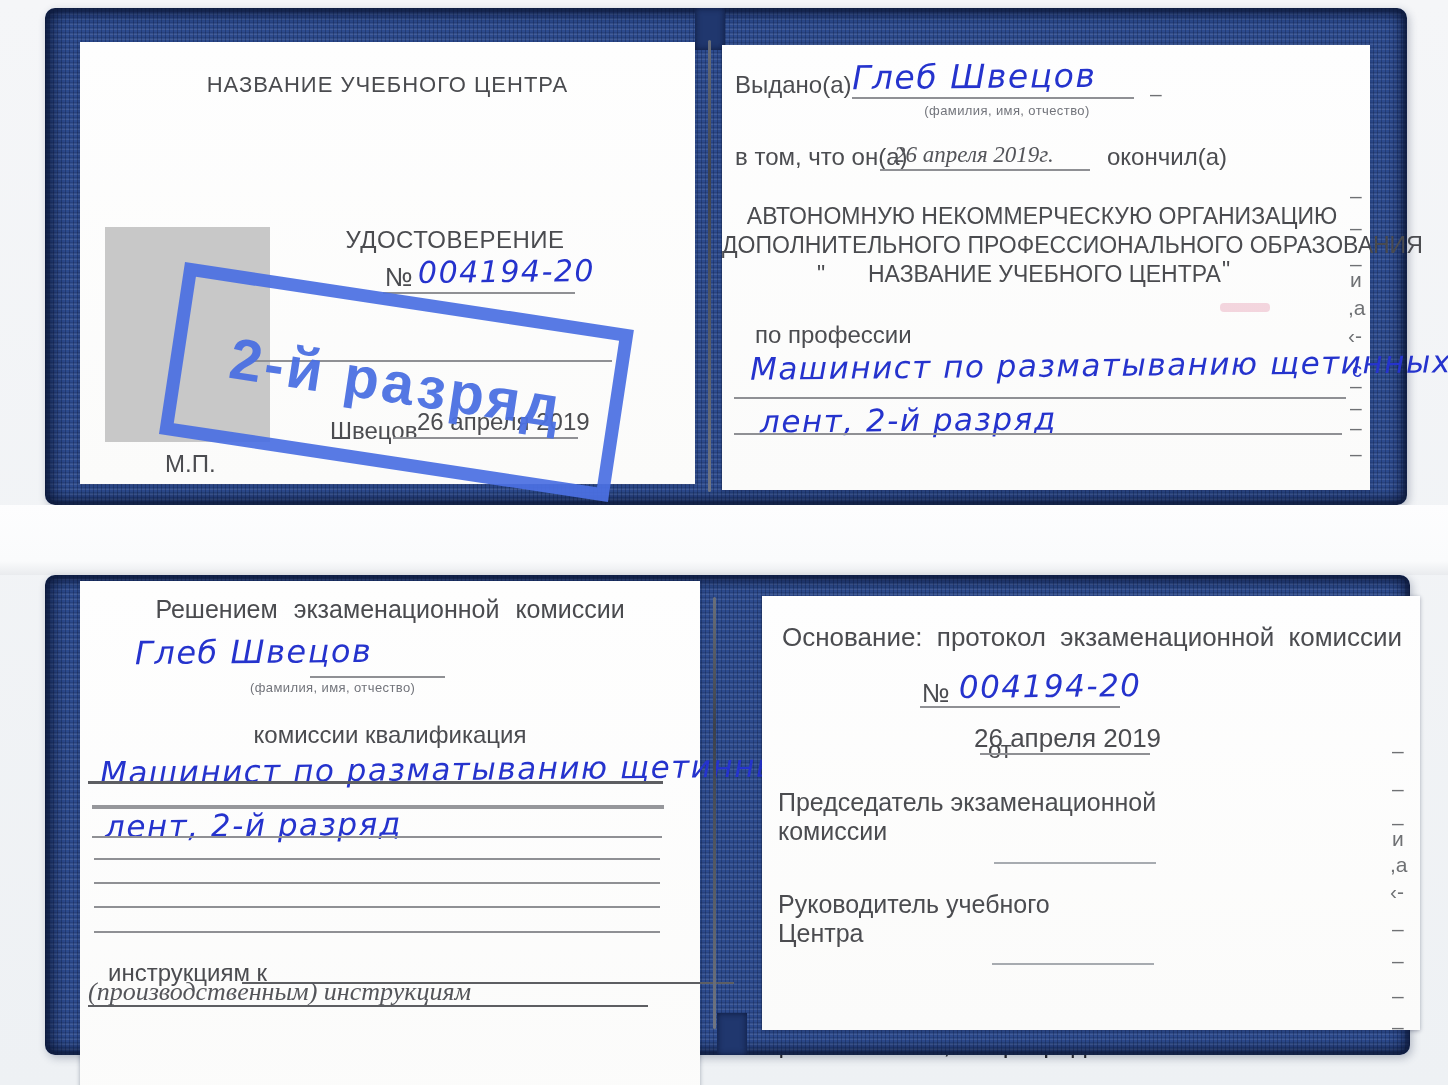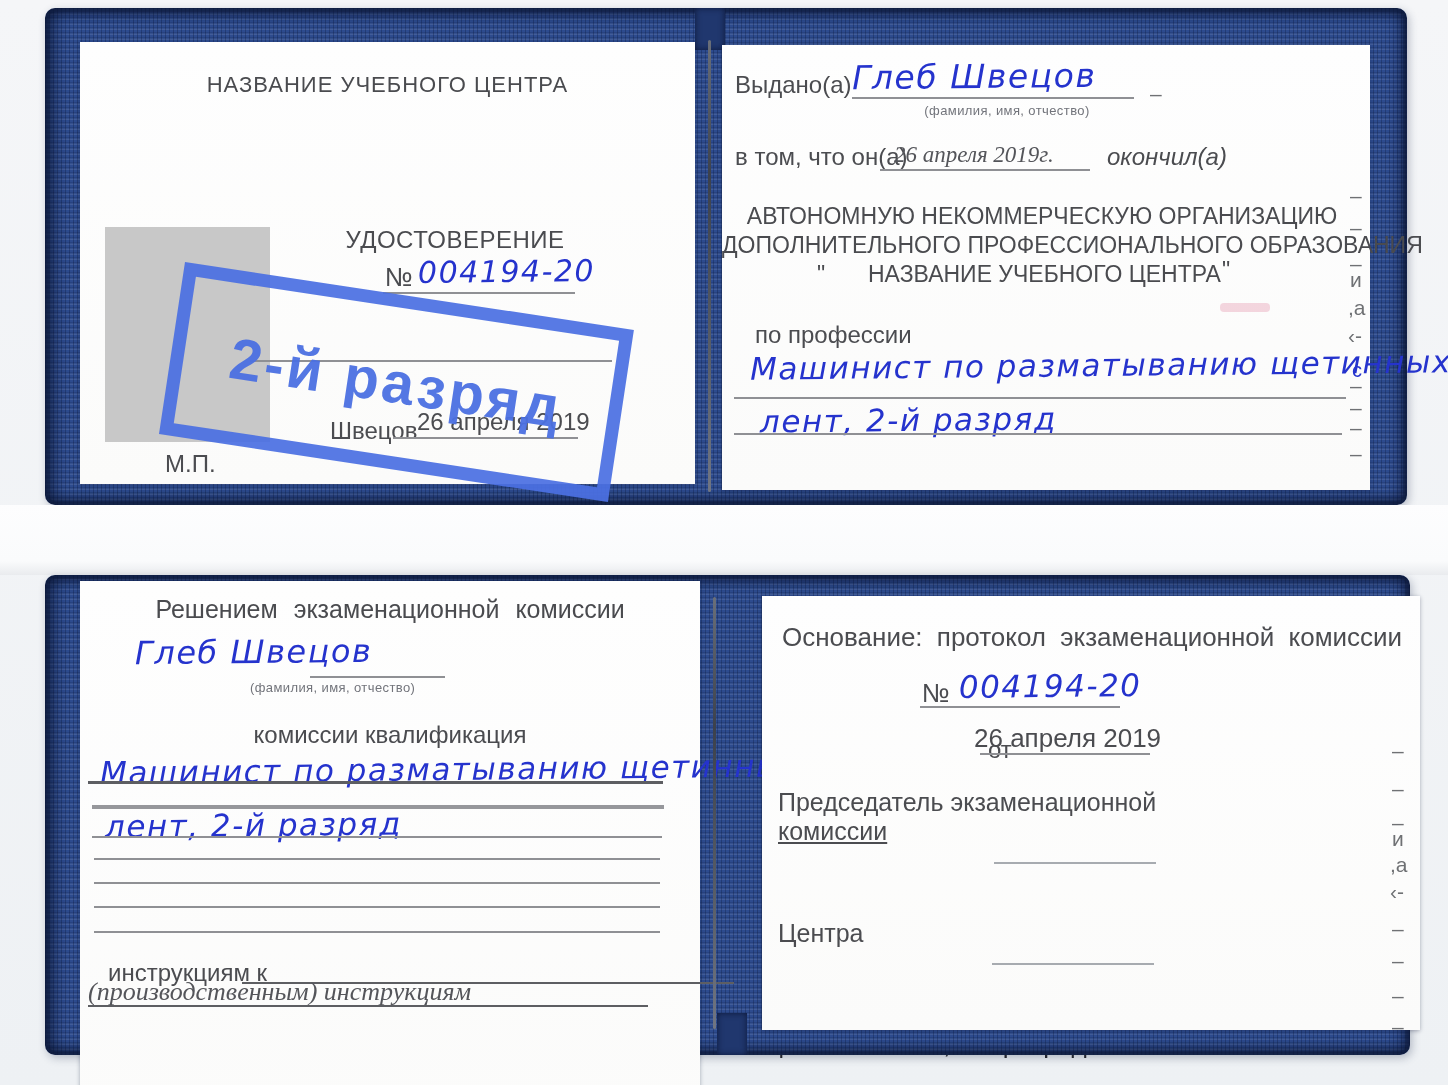--- a/index.html
+++ b/index.html
@@ -75,21 +75,21 @@
 
   <div class="page" style="left:722px;top:45px;width:648px;height:445px;">
     <div class="lbl" style="left:13px;top:26px;">Выдано(а)</div>
     <div class="hw" style="left:130px;top:12px;font-size:33px;">Глеб Швецов</div>
     <div class="rule" style="left:130px;top:52px;width:282px;"></div>
     <div class="edge-mark" style="left:428px;top:38px;">–</div>
     <div class="small" style="left:150px;top:58px;width:270px;text-align:center;">(фамилия, имя, отчество)</div>
     <div class="lbl" style="left:13px;top:98px;">в том, что он(а)</div>
     <div class="ital" style="left:172px;top:97px;font-size:23px;">26 апреля 2019г.</div>
     <div class="rule" style="left:158px;top:124px;width:210px;"></div>
-    <div class="lbl" style="left:385px;top:98px;font-style:italic;">окончил(а)</div>
+    <div class="lbl" style="left:385px;top:98px;">окончил(а)</div>
     <div class="heading" style="left:0;top:158px;width:640px;text-align:center;font-size:23px;">АВТОНОМНУЮ НЕКОММЕРЧЕСКУЮ ОРГАНИЗАЦИЮ</div>
     <div class="heading" style="left:0;top:187px;width:640px;text-align:center;font-size:23px;">ДОПОЛНИТЕЛЬНОГО ПРОФЕССИОНАЛЬНОГО ОБРАЗОВАНИЯ</div>
     <div class="heading" style="left:95px;top:216px;font-size:23px;">"</div>
     <div class="heading" style="left:146px;top:216px;width:305px;text-align:center;font-size:23px;">НАЗВАНИЕ УЧЕБНОГО ЦЕНТРА</div>
     <div class="heading" style="left:500px;top:212px;font-size:23px;">"</div>
     <div class="smudge" style="left:498px;top:258px;width:50px;height:9px;"></div>
     <div class="lbl" style="left:33px;top:276px;">по профессии</div>
     <div class="hw" style="left:28px;top:302px;font-size:31px;">Машинист по разматыванию щетинных</div>
     <div class="rule" style="left:12px;top:352px;width:612px;"></div>
     <div class="hw" style="left:38px;top:357px;font-size:31px;">лент, 2-й разряд</div>
@@ -141,22 +141,23 @@
 
   <div class="page" style="left:762px;top:596px;width:658px;height:434px;">
     <div class="heading" style="left:20px;top:26px;font-size:26px;word-spacing:7px;color:#4b4c50;">Основание: протокол экзаменационной комиссии</div>
     <div class="lbl" style="left:160px;top:82px;font-size:26px;">№</div>
     <div class="hw" style="left:197px;top:72px;font-size:31px;">004194-20</div>
     <div class="rule" style="left:158px;top:110px;width:200px;"></div>
     <div class="lbl" style="left:184px;top:140px;margin-left:42px;">от</div>
     <div class="lbl" style="left:212px;top:127px;font-size:26px;">26 апреля 2019</div>
     <div class="rule" style="left:218px;top:157px;width:170px;"></div>
     <div class="lbl" style="left:16px;top:192px;font-size:25px;">Председатель экзаменационной</div>
-    <div class="lbl" style="left:16px;top:221px;font-size:25px;text-decoration:underline;">комиссии</div>
+    <div class="lbl" style="left:16px;top:221px;font-size:25px;">комиссии</div>
     <div class="sig" style="left:232px;top:266px;width:162px;"></div>
+    <div class="lbl" style="left:16px;top:294px;font-size:25px;">Руководитель учебного</div>
     <div class="lbl" style="left:16px;top:323px;font-size:25px;">Центра</div>
     <div class="sig" style="left:230px;top:367px;width:162px;"></div>
 
     <div class="edge-mark" style="left:630px;top:144px;">–</div>
     <div class="edge-mark" style="left:630px;top:182px;">–</div>
     <div class="edge-mark" style="left:630px;top:216px;">–</div>
     <div class="edge-mark" style="left:630px;top:232px;">и</div>
     <div class="edge-mark" style="left:628px;top:258px;">,а</div>
     <div class="edge-mark" style="left:628px;top:285px;">‹-</div>
     <div class="edge-mark" style="left:630px;top:322px;">–</div>

